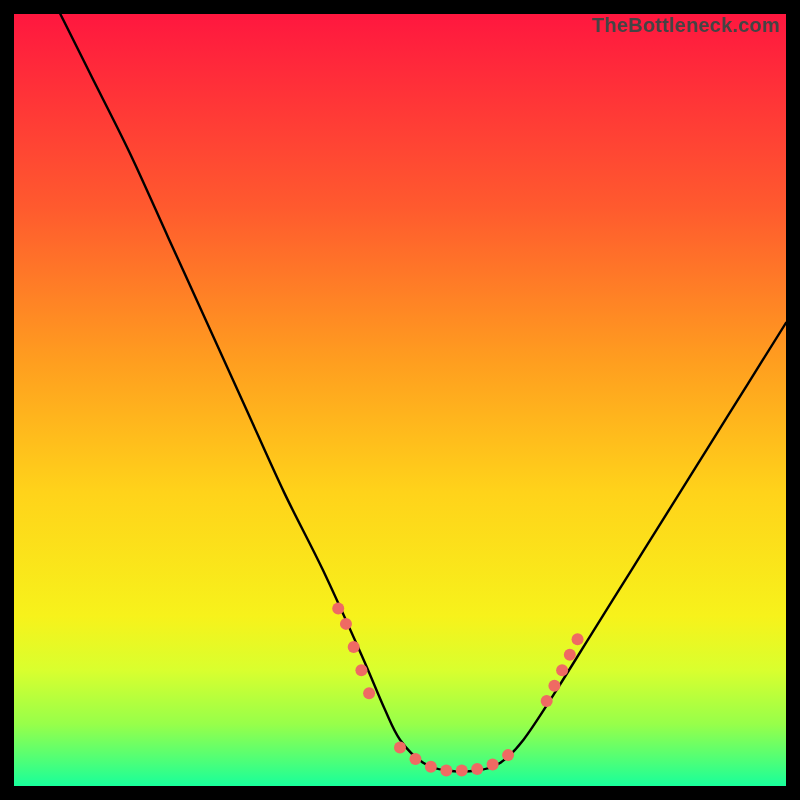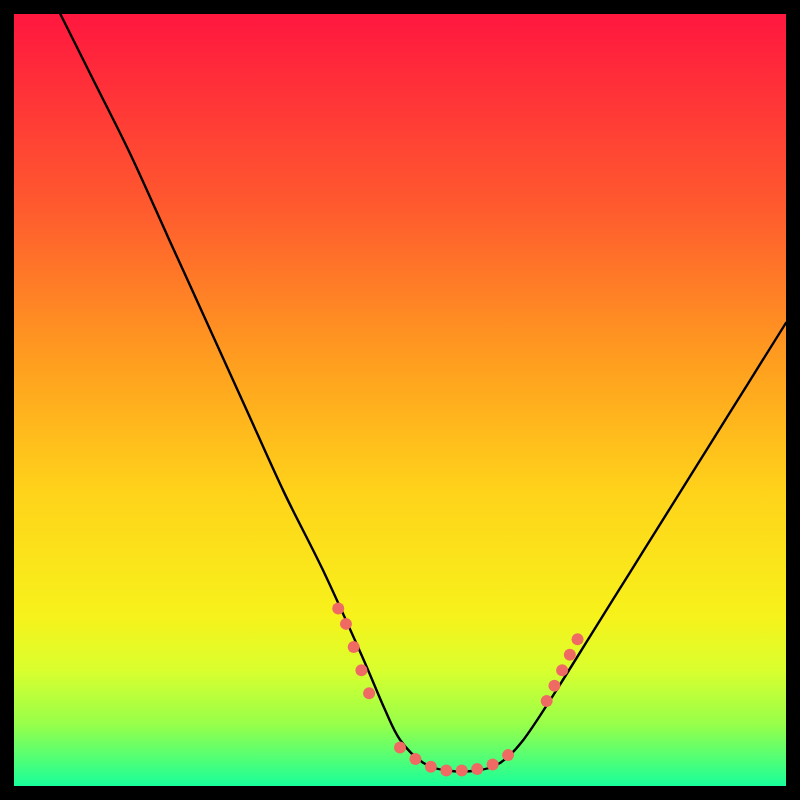--- a/index.html
+++ b/index.html
@@ -88,13 +88,14 @@
         <circle cx="478.64" cy="750.384" r="6" fill="#ef6a63"></circle>
         <circle cx="494.08" cy="741.12" r="6" fill="#ef6a63"></circle>
         <circle cx="532.68" cy="687.08" r="6" fill="#ef6a63"></circle>
         <circle cx="540.4" cy="671.64" r="6" fill="#ef6a63"></circle>
         <circle cx="548.12" cy="656.2" r="6" fill="#ef6a63"></circle>
         <circle cx="555.84" cy="640.76" r="6" fill="#ef6a63"></circle>
         <circle cx="563.56" cy="625.3199999999999" r="6" fill="#ef6a63"></circle>
       </g>
   </svg>
 
+  <div class="watermark">TheBottleneck.com</div>
 </div>
 
 </body></html>

